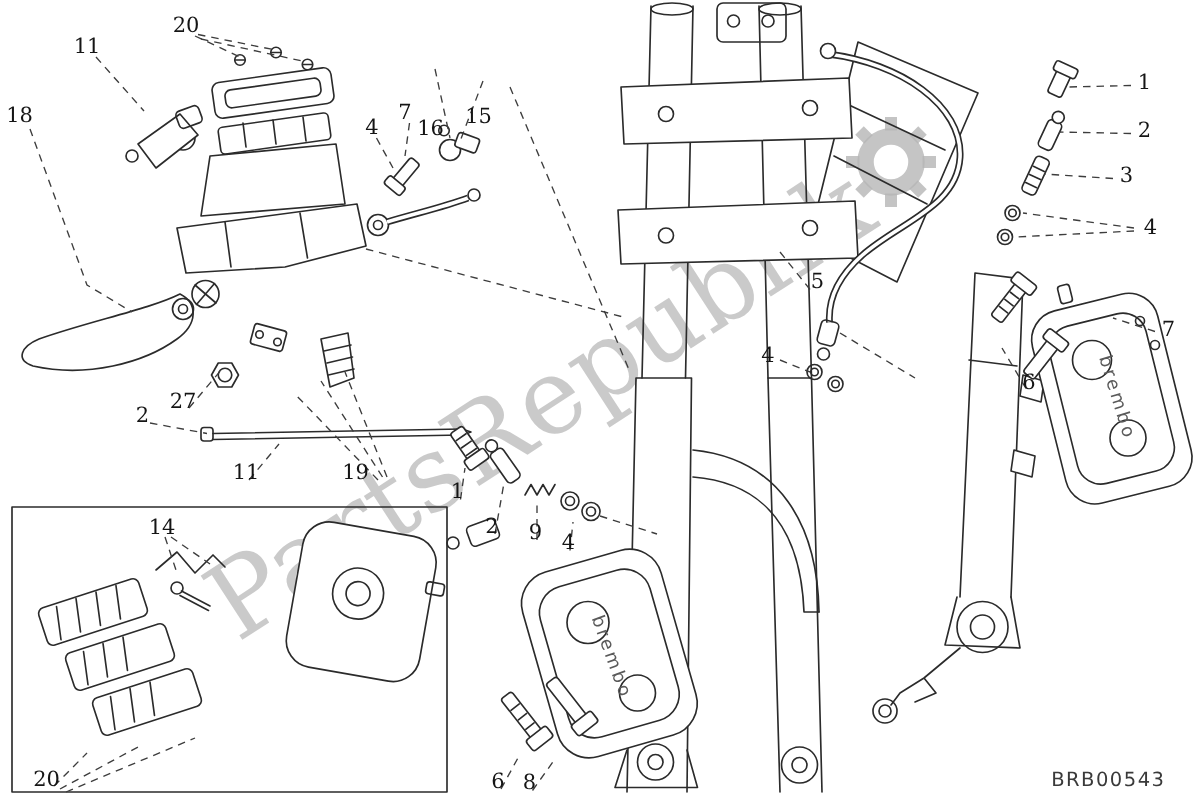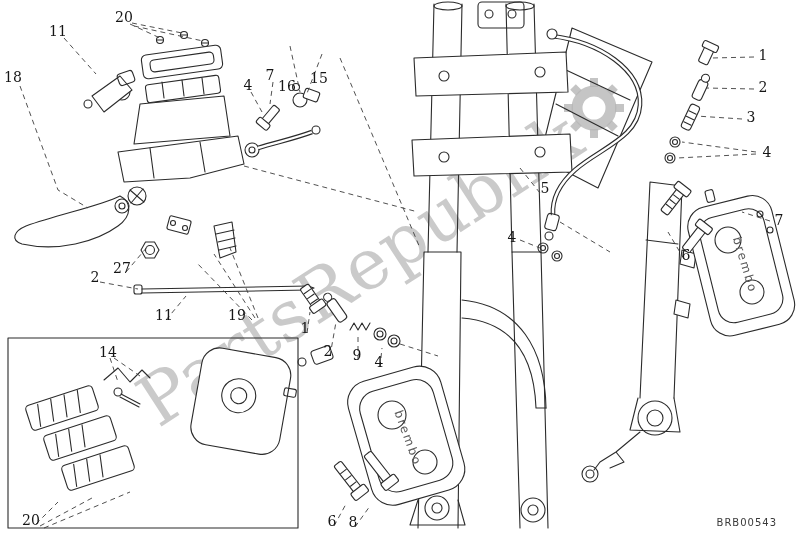--- a/index.html
+++ b/index.html
@@ -12,21 +12,21 @@
     letter-spacing:1px;white-space:nowrap;pointer-events:none;z-index:1;
   }
   svg.drawing{position:absolute;left:0;top:0;z-index:2;}
   #callout-layer{position:absolute;left:0;top:0;width:799px;height:535px;z-index:3;pointer-events:none;}
   .callout{
     position:absolute;transform:translate(-50%,-50%);
     font-family:"DejaVu Serif",serif;font-size:14px;color:#151515;line-height:1;
   }
   .code{
     position:absolute;right:22px;bottom:7px;z-index:3;
-    font-family:"DejaVu Sans",sans-serif;font-size:10px;letter-spacing:1px;color:#3a3a3a;
+    font-family:"DejaVu Sans",sans-serif;font-size:13px;letter-spacing:1px;color:#3a3a3a;
   }
   .s{stroke:#2b2b2b;fill:none;stroke-width:1.1;stroke-linecap:round;stroke-linejoin:round;}
   .sf{stroke:#2b2b2b;fill:#ffffff;stroke-width:1.1;stroke-linecap:round;stroke-linejoin:round;}
   .ld{stroke:#3d3d3d;fill:none;stroke-width:0.9;stroke-dasharray:5 4;}
   .hoseA{stroke:#2b2b2b;fill:none;stroke-width:4.6;}
   .hoseB{stroke:#ffffff;fill:none;stroke-width:2.4;}
   .gear{stroke:#b6b6b6;fill:none;opacity:0.8;}
   text.brand{font-family:"DejaVu Sans",sans-serif;font-size:12px;fill:#5a5a5a;letter-spacing:2px;}
 </style>
 </head>

